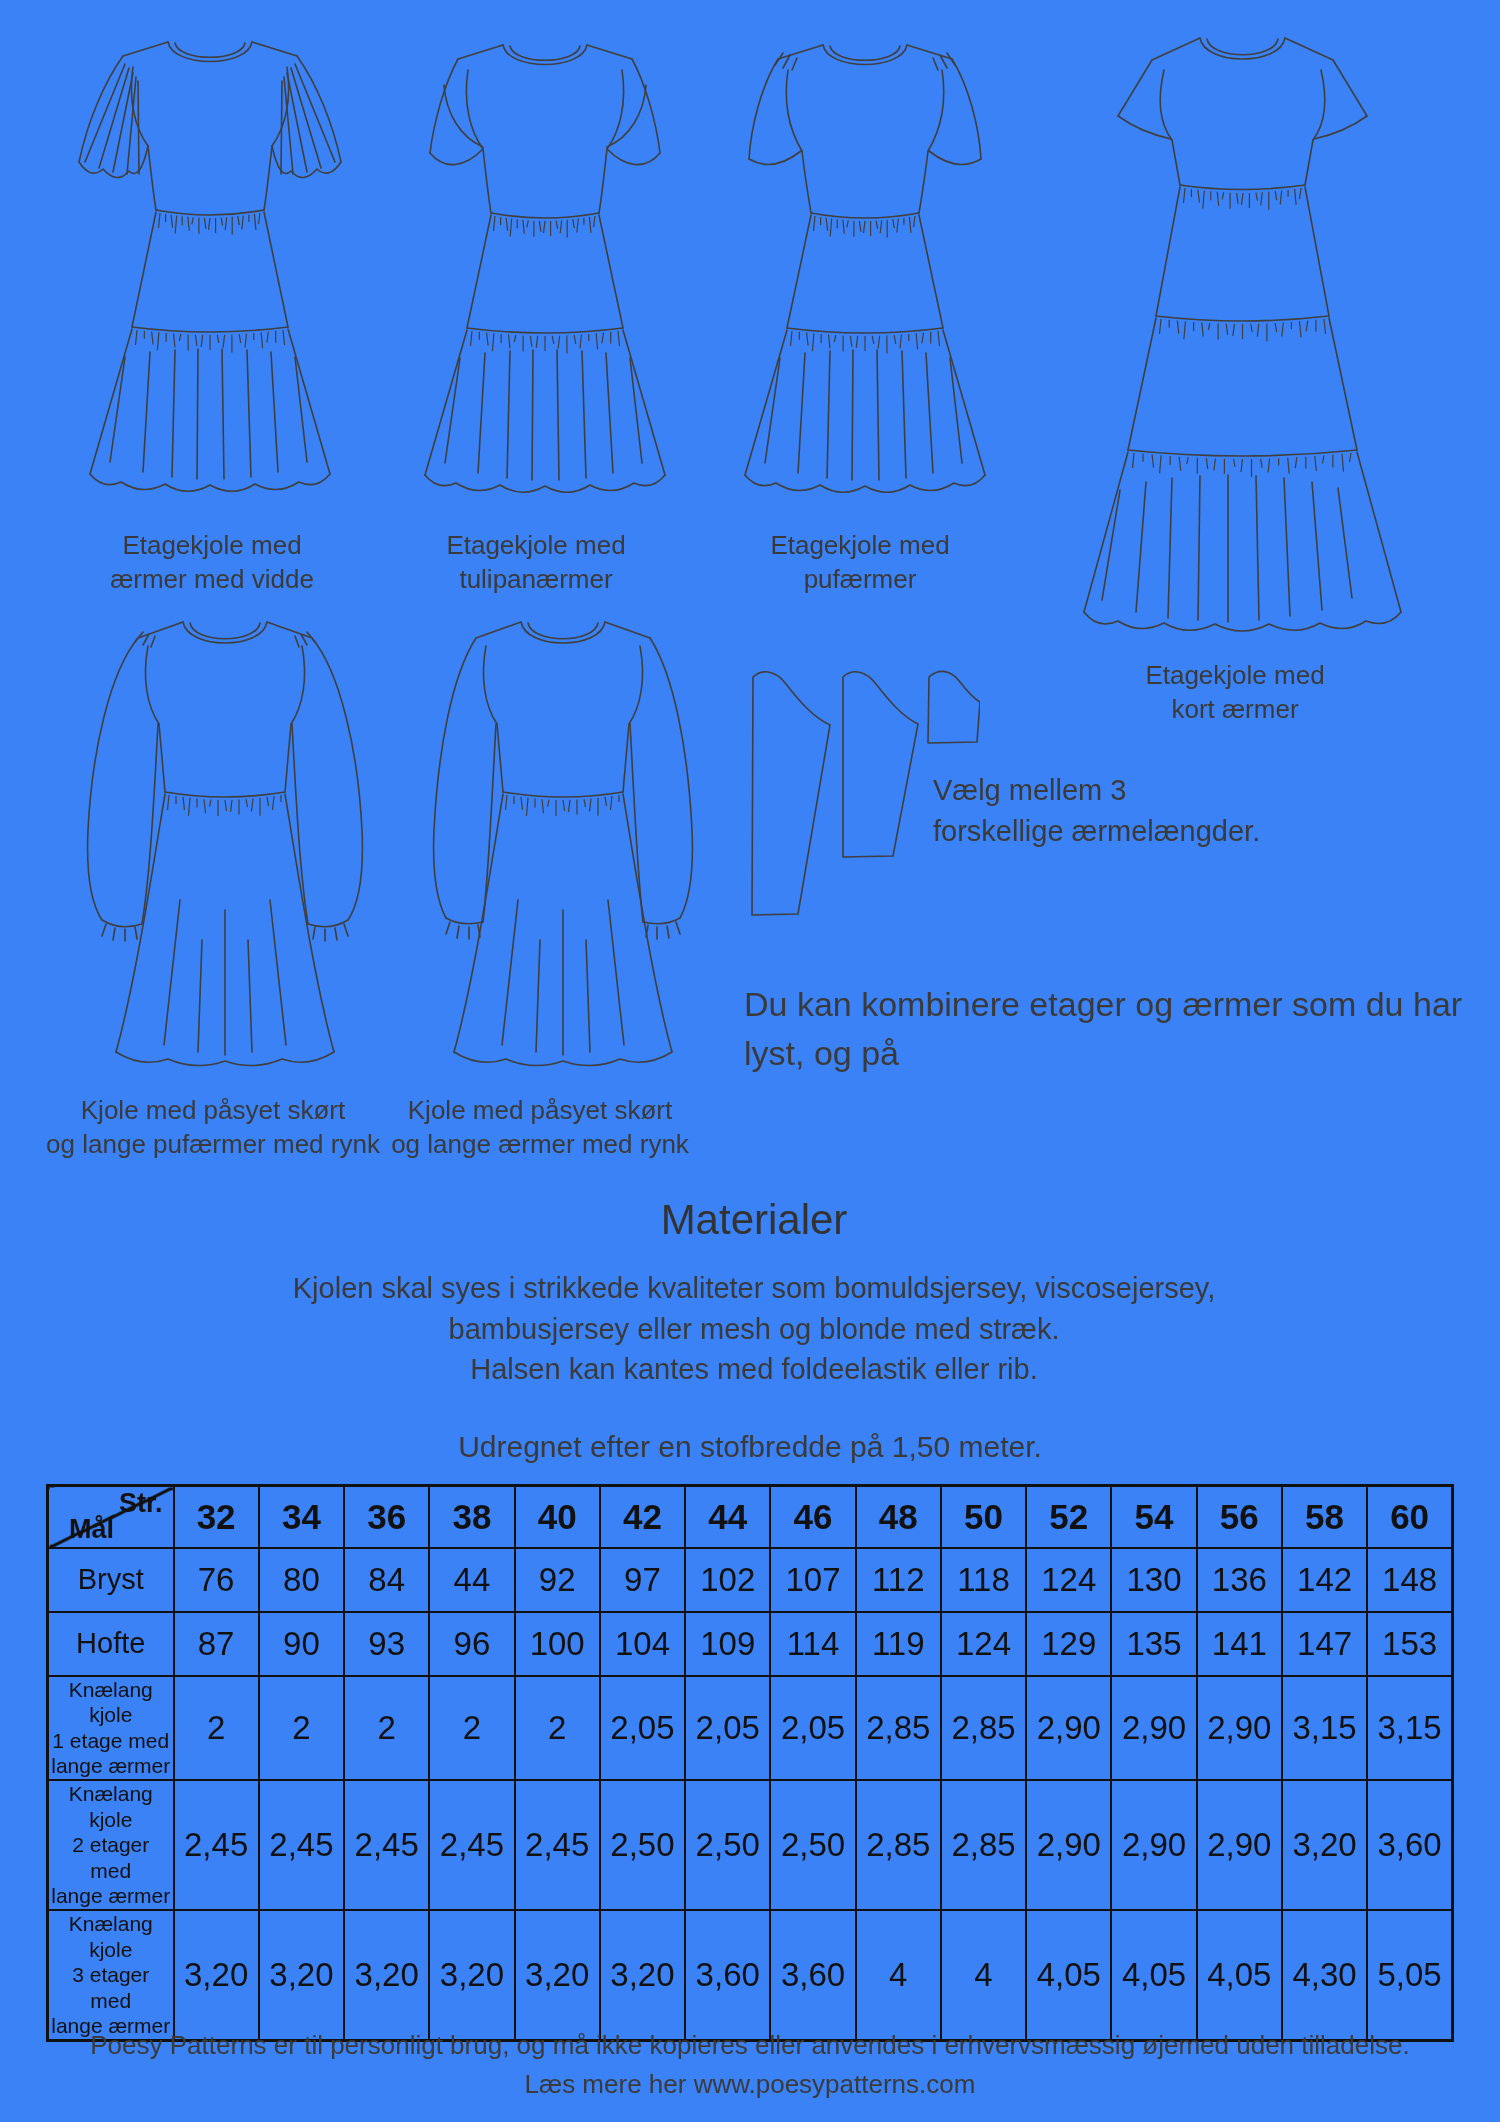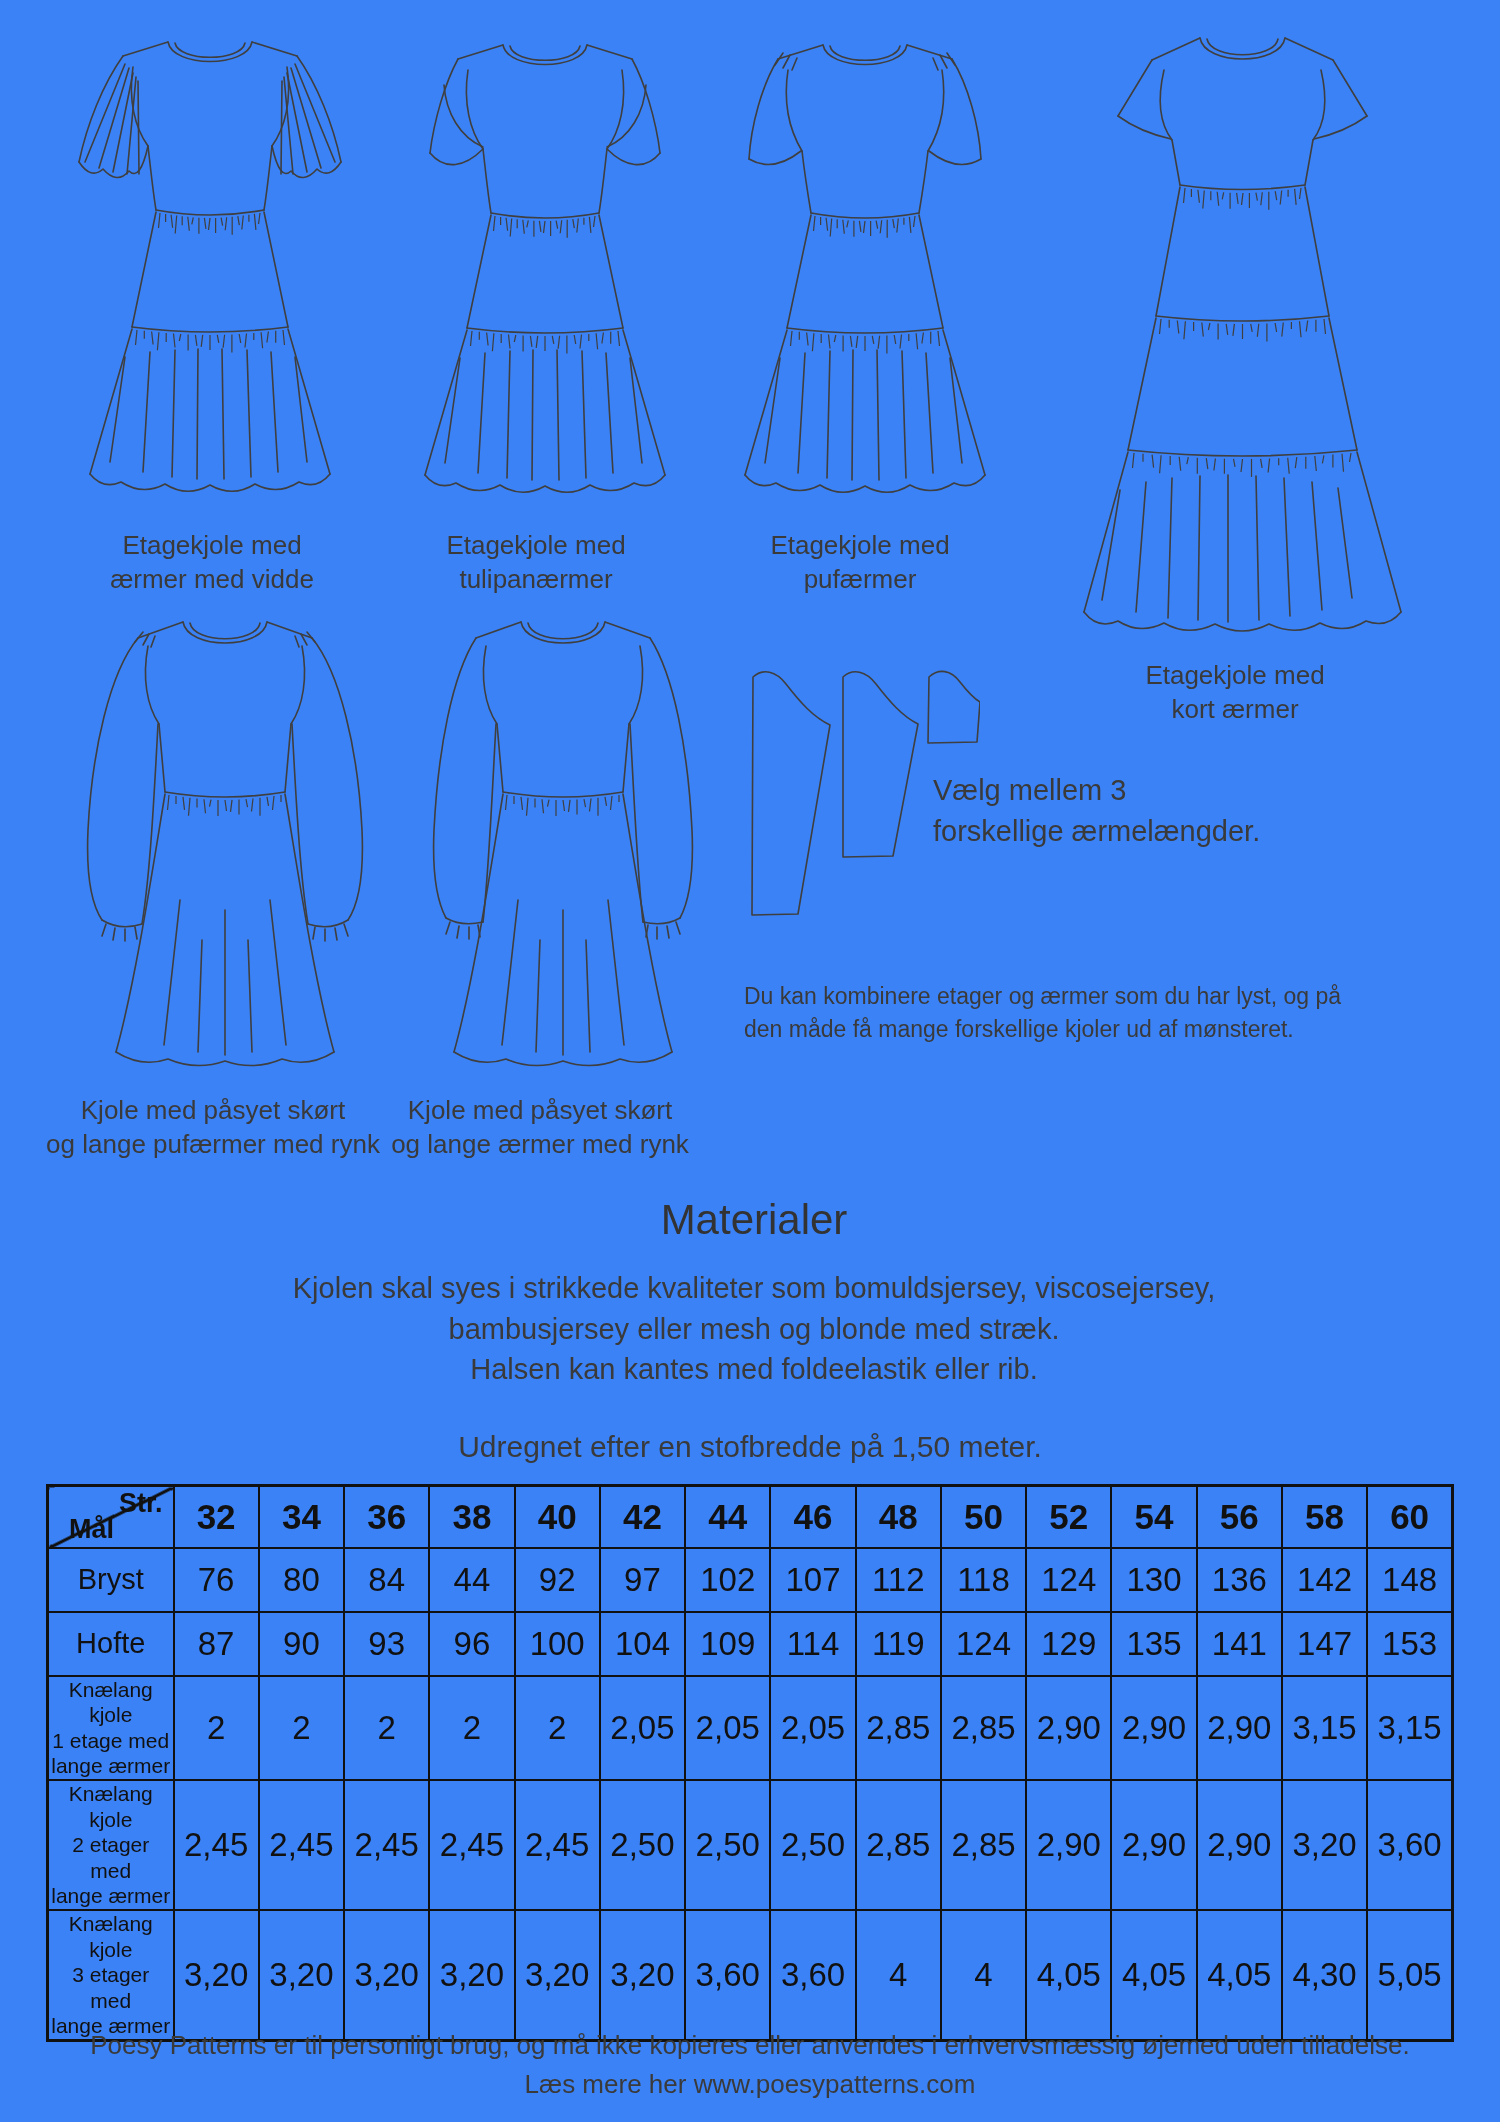--- a/index.html
+++ b/index.html
@@ -4,21 +4,21 @@
 <style>
   html,body{margin:0;padding:0;background:#fff;}
   .page{position:relative;width:1500px;height:2122px;background:#3b82f6;
         font-family:"Liberation Sans",sans-serif;color:#3c3c3c;overflow:hidden;}
   .illus{position:absolute;}
   .illus svg{display:block;width:100%;height:100%;}
   .sketch{fill:none;stroke:#3f3f3f;stroke-width:1.6;stroke-linejoin:round;stroke-linecap:round;}
   .gather{fill:none;stroke:#3f3f3f;stroke-width:1.2;}
   .caption{position:absolute;text-align:center;font-size:26px;line-height:1.32;color:#3a3a3a;}
   .sleeve-note{position:absolute;left:933px;top:770px;font-size:29px;line-height:1.4;color:#3a3a3a;}
-  .combine-note{position:absolute;left:744px;top:980px;width:740px;font-size:23px;line-height:1.45;color:#3a3a3a;}
+  .combine-note{position:absolute;left:744px;top:980px;width:740px;font-size:34px;line-height:1.45;color:#3a3a3a;}
   .materials{position:absolute;left:4px;top:1196px;width:100%;text-align:center;color:#3a3a3a;}
   .materials h2{font-size:42px;font-weight:normal;margin:0 0 24px 0;color:#333;}
   .materials p{font-size:29px;line-height:1.4;margin:0;}
   .table-caption{position:absolute;left:0;top:1430px;width:100%;text-align:center;font-size:30px;color:#3a3a3a;}
   table.size-table{position:absolute;left:46px;top:1484px;width:1408px;border-collapse:collapse;
         table-layout:fixed;color:#111;border:3px solid #111;}
   .size-table th,.size-table td{border:2.5px solid #111;text-align:center;vertical-align:middle;padding:0;overflow:hidden;}
   .size-table thead tr{height:62px;}
   .size-table thead th{font-size:35px;font-weight:bold;}
   .size-table tr.measure{height:64px;}
@@ -553,21 +553,20 @@
     <div>Kjole med påsyet skørt</div>
     <div>og lange ærmer med rynk</div>
   </div>
 
   <div class="sleeve-note">
     <div>Vælg mellem 3</div>
     <div>forskellige ærmelængder.</div>
   </div>
   <div class="combine-note">
     <div>Du kan kombinere etager og ærmer som du har lyst, og på</div>
-    <div>den måde få mange forskellige kjoler ud af mønsteret.</div>
   </div>
 
   <div class="materials">
     <h2>Materialer</h2>
     <p>Kjolen skal syes i strikkede kvaliteter som bomuldsjersey, viscosejersey,</p>
     <p>bambusjersey eller mesh og blonde med stræk.</p>
     <p>Halsen kan kantes med foldeelastik eller rib.</p>
   </div>
 
   <div class="table-caption">Udregnet efter en stofbredde på 1,50 meter.</div>

